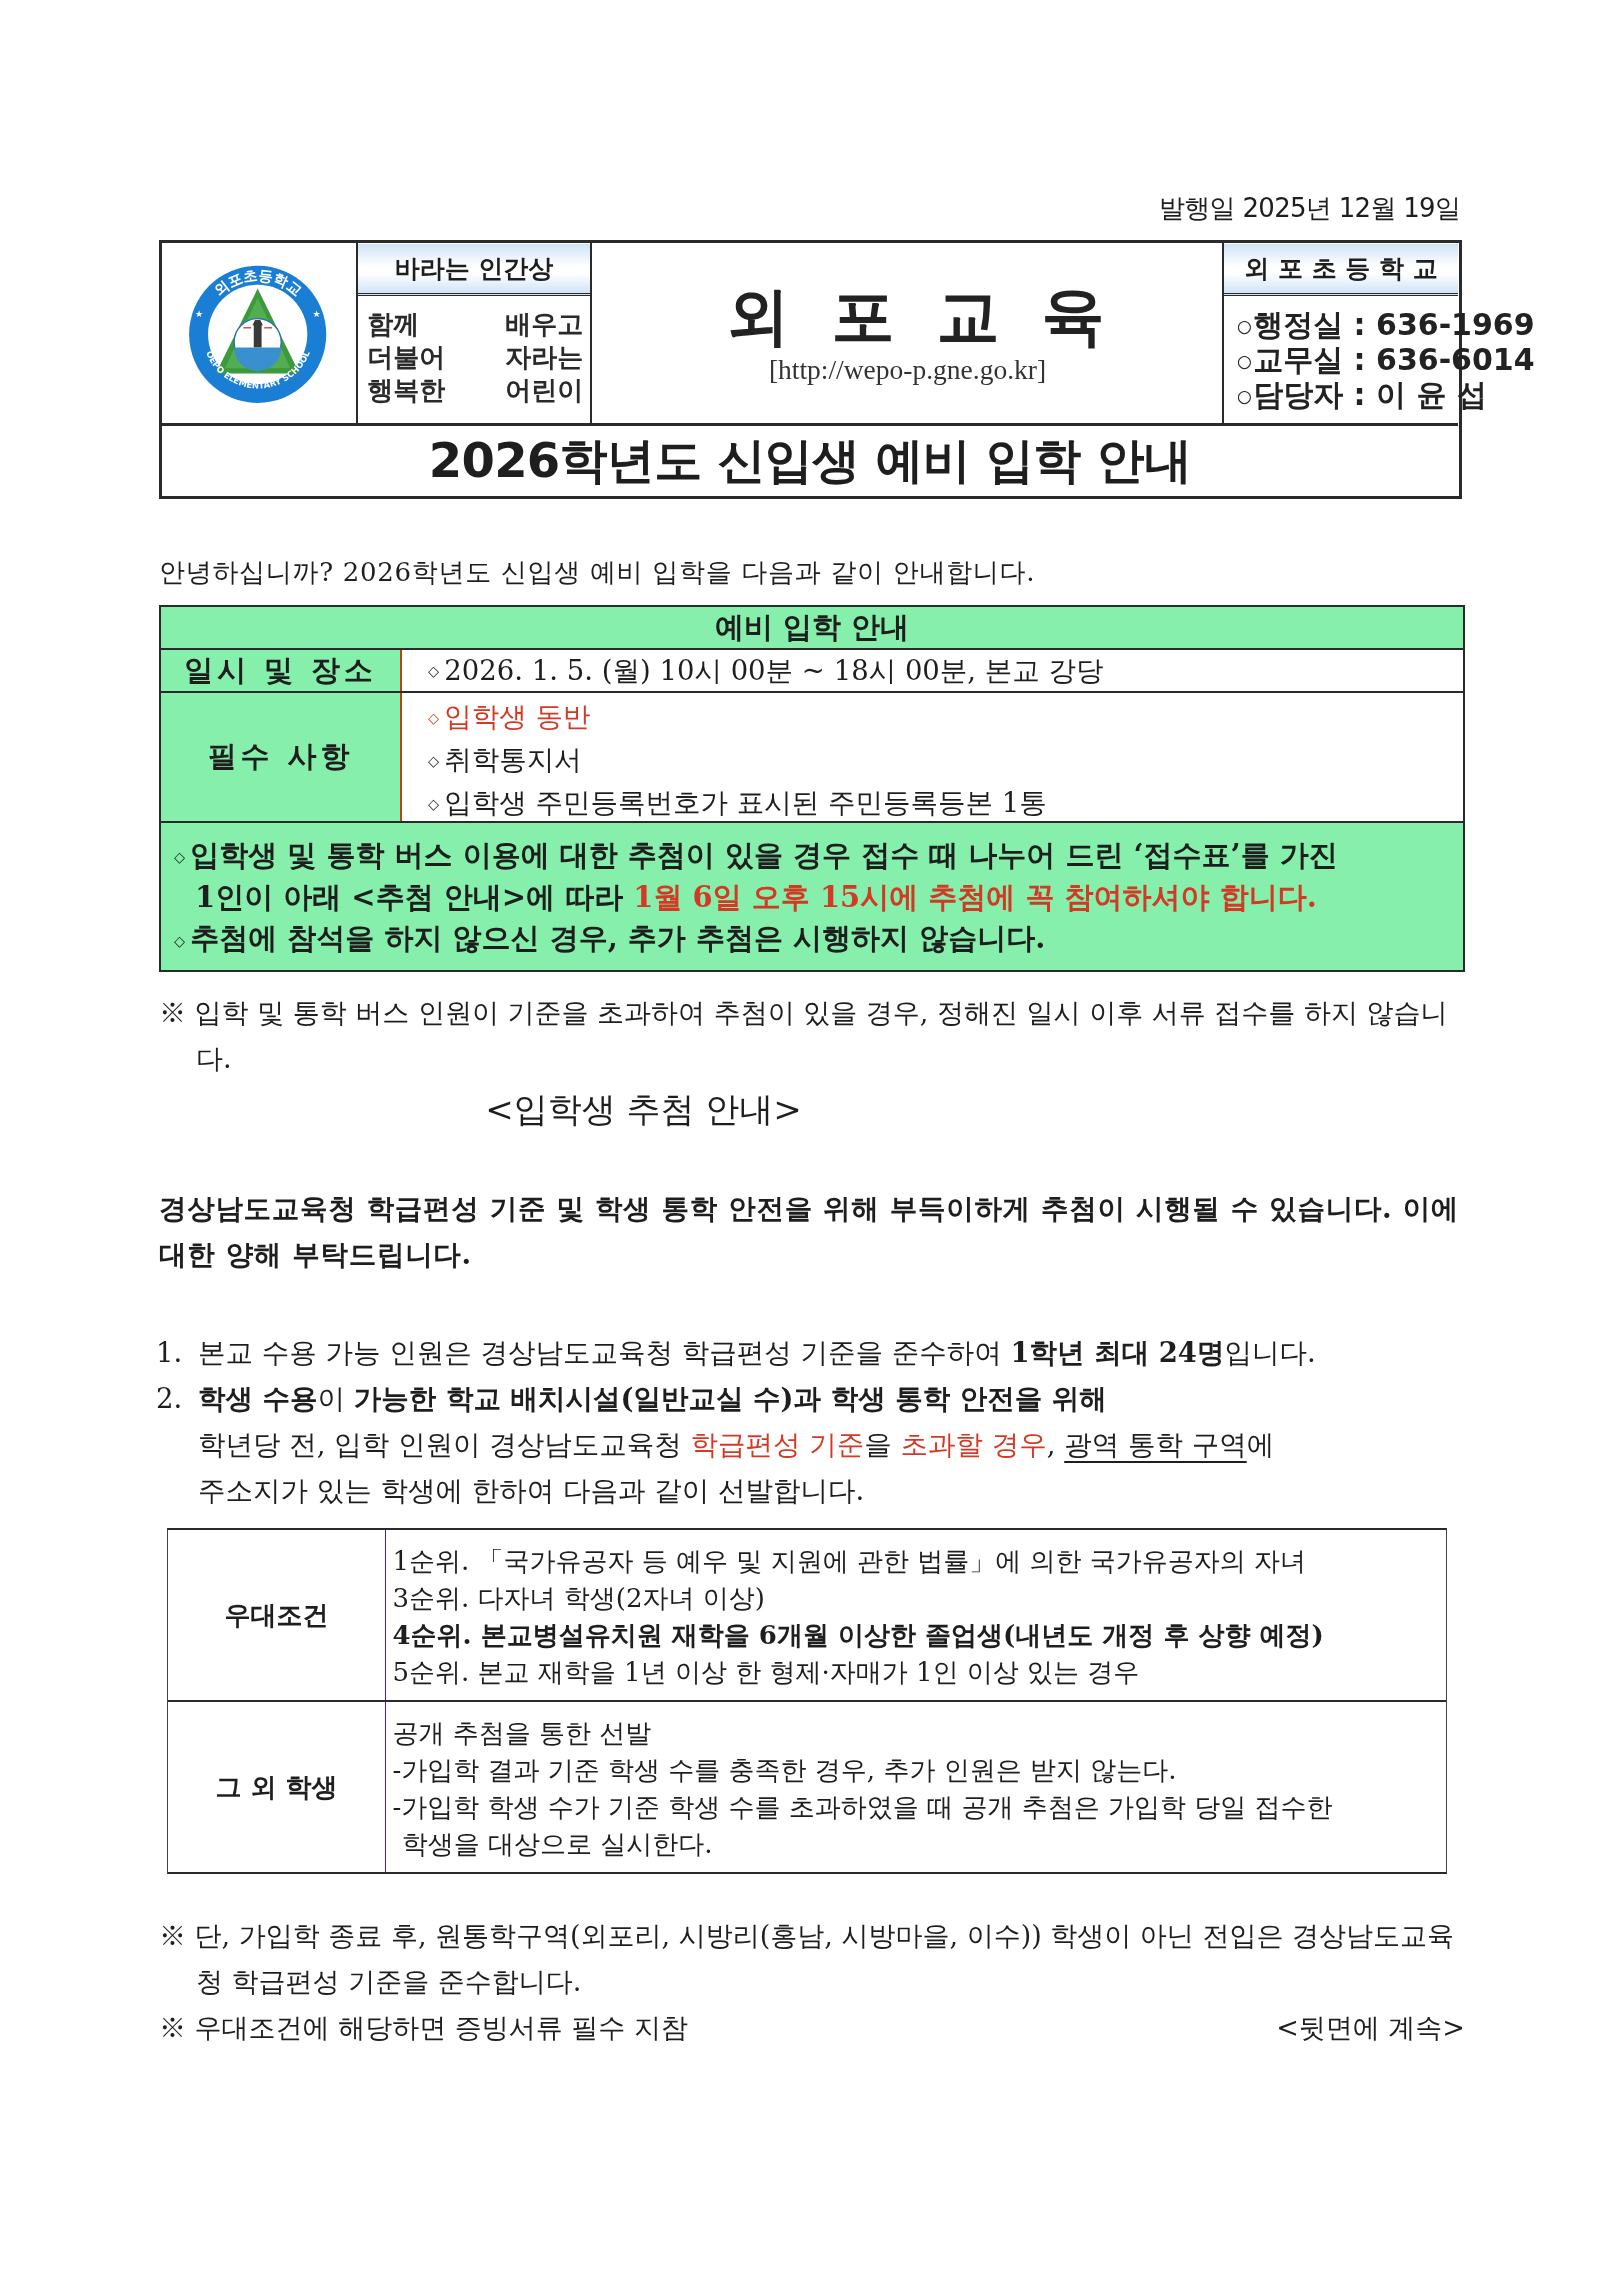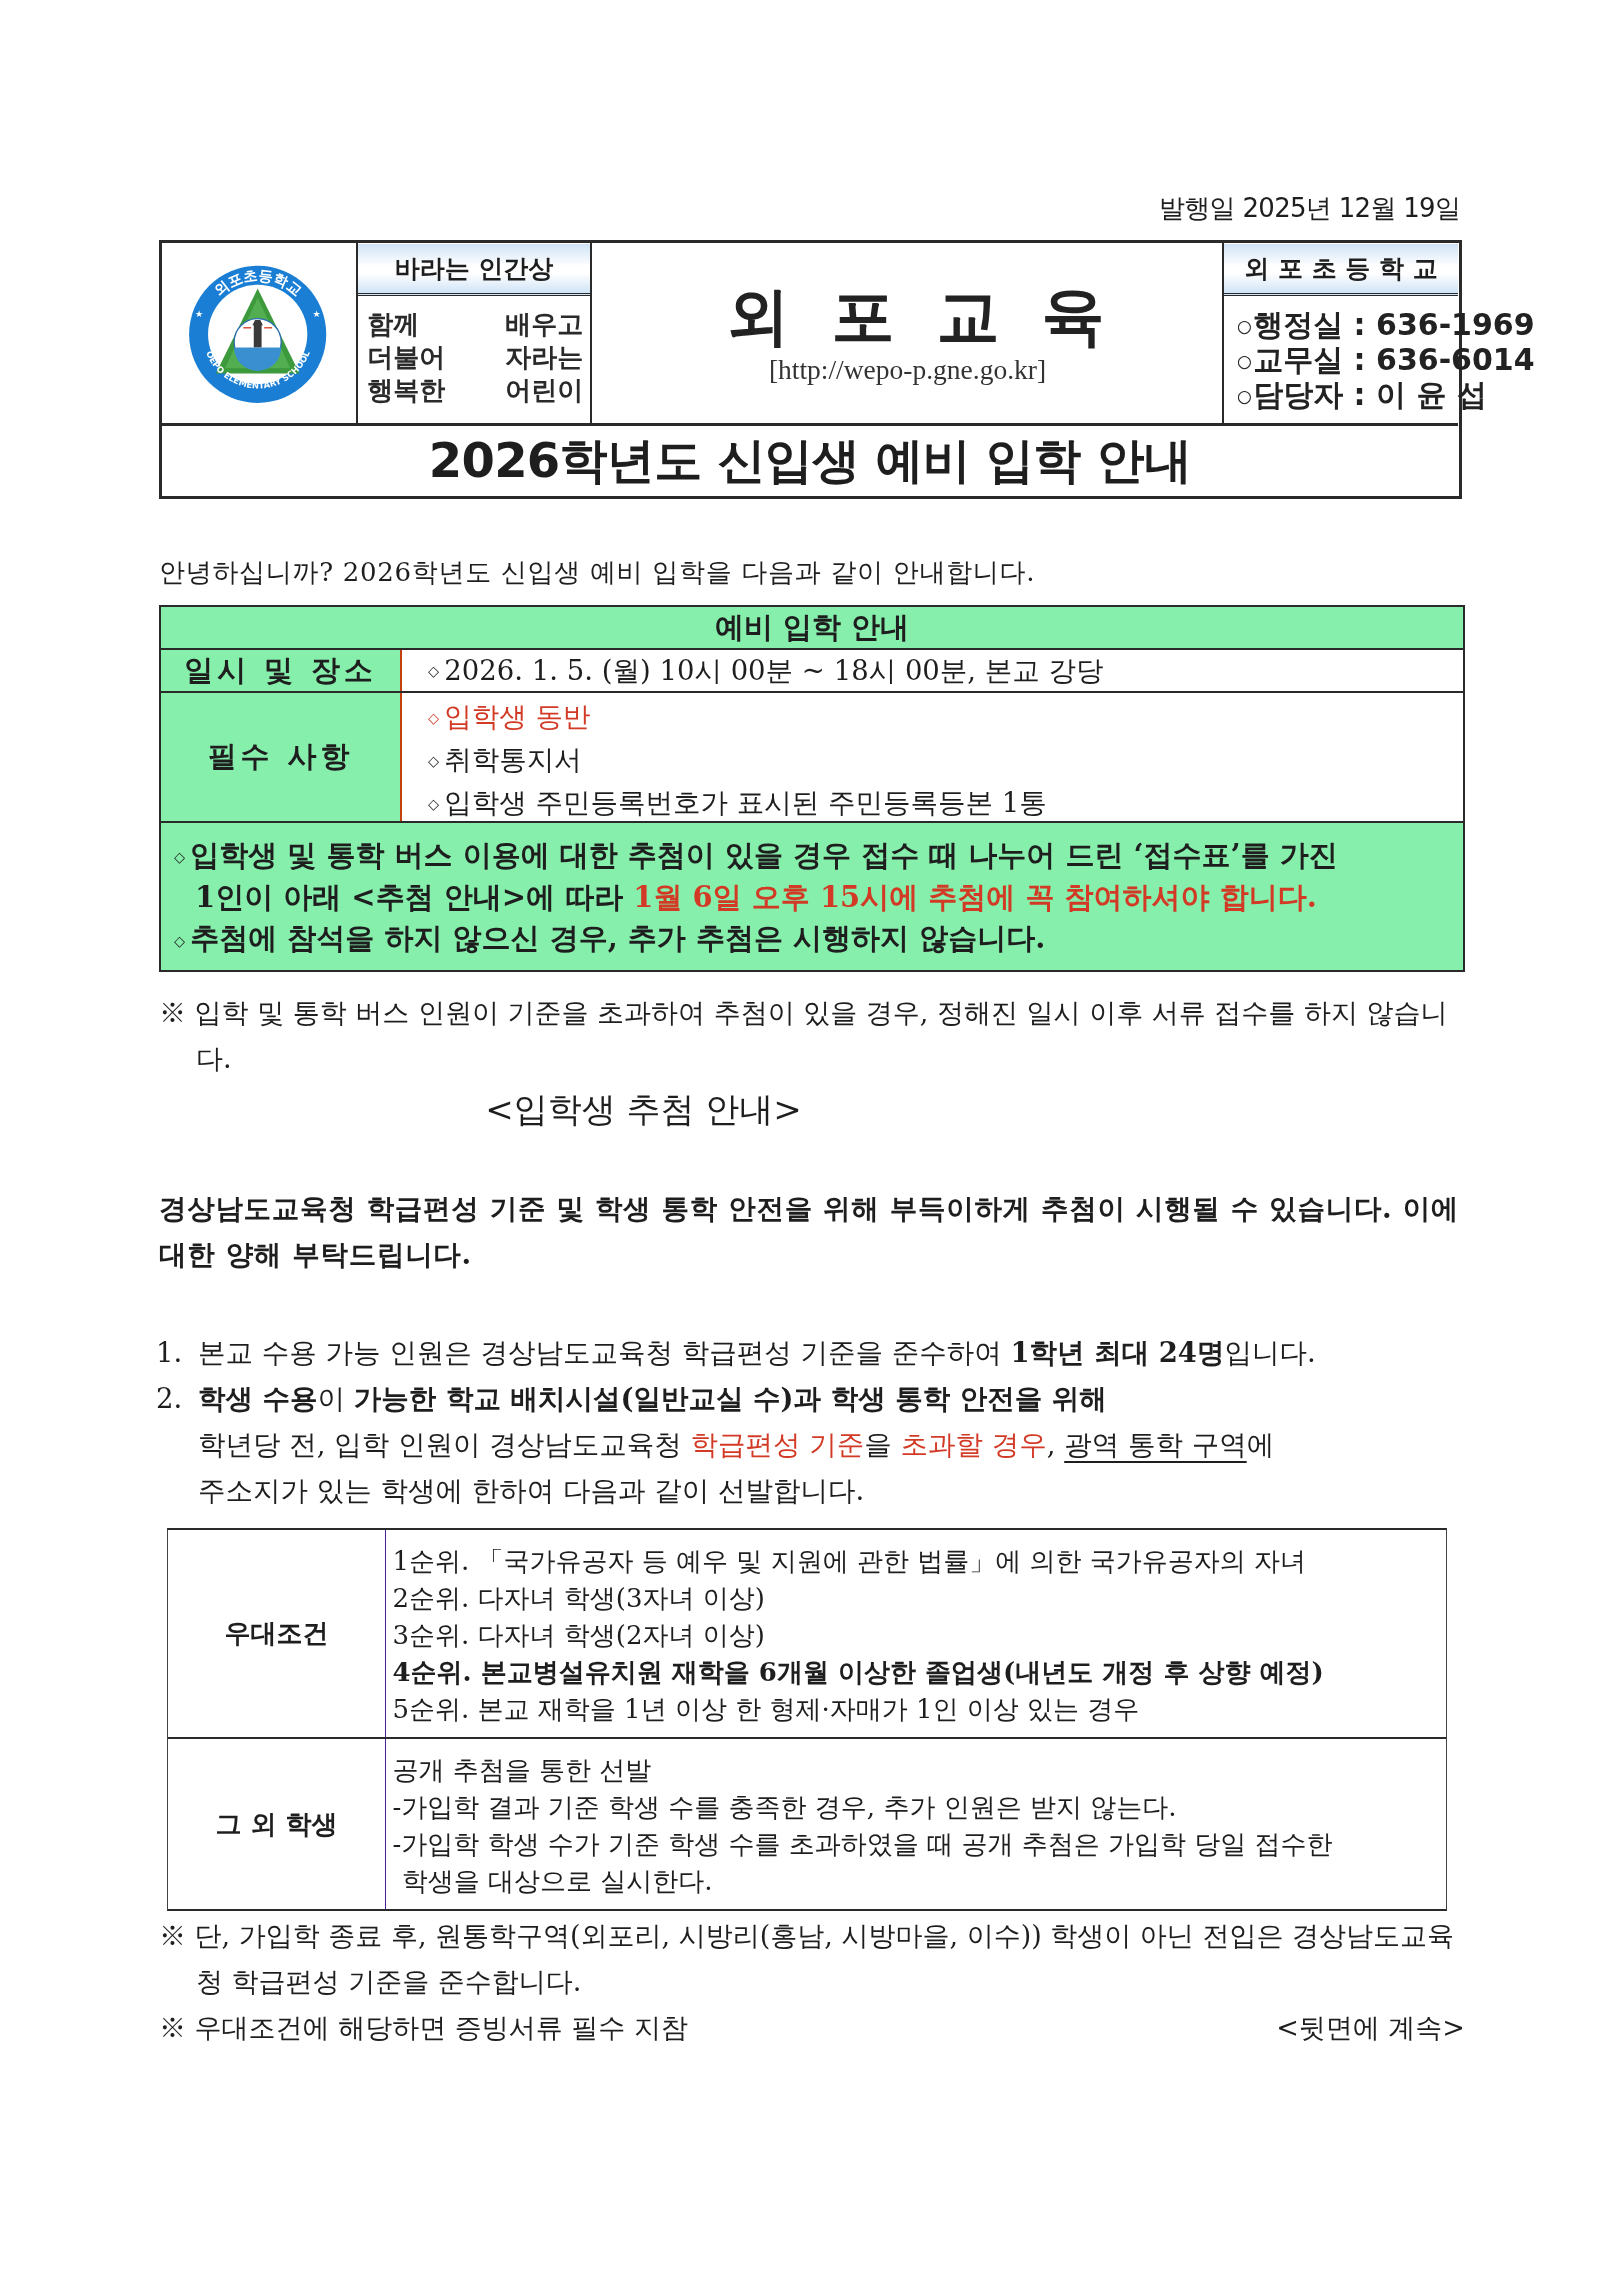--- a/index.html
+++ b/index.html
@@ -196,21 +196,20 @@
       <div>주소지가 있는 학생에 한하여 다음과 같이 선발합니다.</div>
     </div>
   </div>
 </div>
 
 <div id="prio-table" class="abs serif">
   <div class="prio-row">
     <div class="prio-label">우대조건</div>
     <div class="prio-body">
       <div>1순위. 「국가유공자 등 예우 및 지원에 관한 법률」에 의한 국가유공자의 자녀</div>
-      <div>2순위. 다자녀 학생(3자녀 이상)</div>
       <div>3순위. 다자녀 학생(2자녀 이상)</div>
       <div class="bold">4순위. 본교병설유치원 재학을 6개월 이상한 졸업생(내년도 개정 후 상향 예정)</div>
       <div>5순위. 본교 재학을 1년 이상 한 형제·자매가 1인 이상 있는 경우</div>
     </div>
   </div>
   <div class="prio-row">
     <div class="prio-label">그 외 학생</div>
     <div class="prio-body">
       <div>공개 추첨을 통한 선발</div>
       <div>-가입학 결과 기준 학생 수를 충족한 경우, 추가 인원은 받지 않는다.</div>

